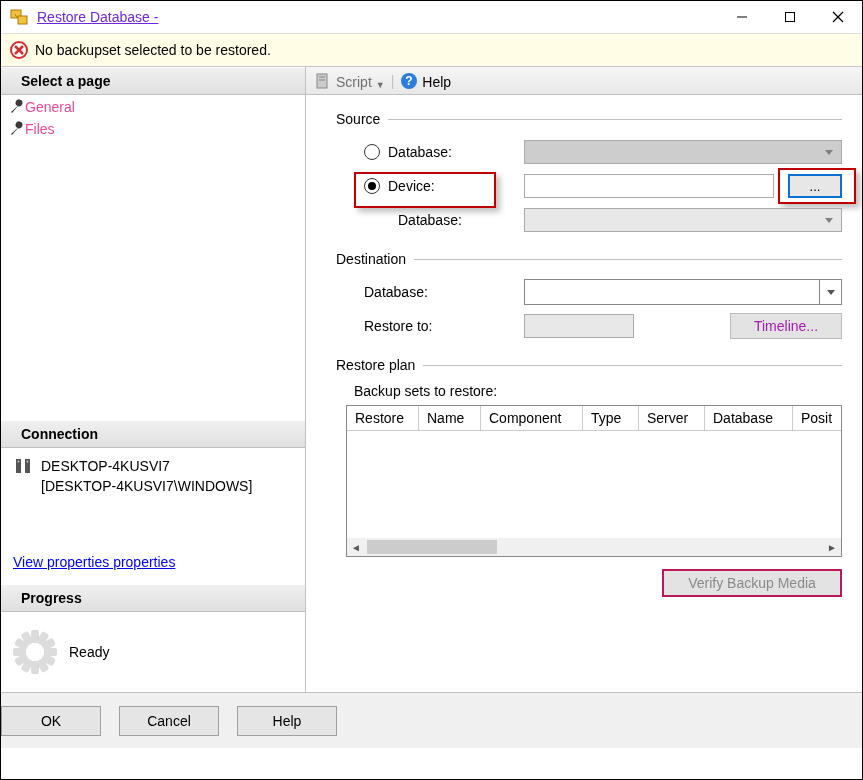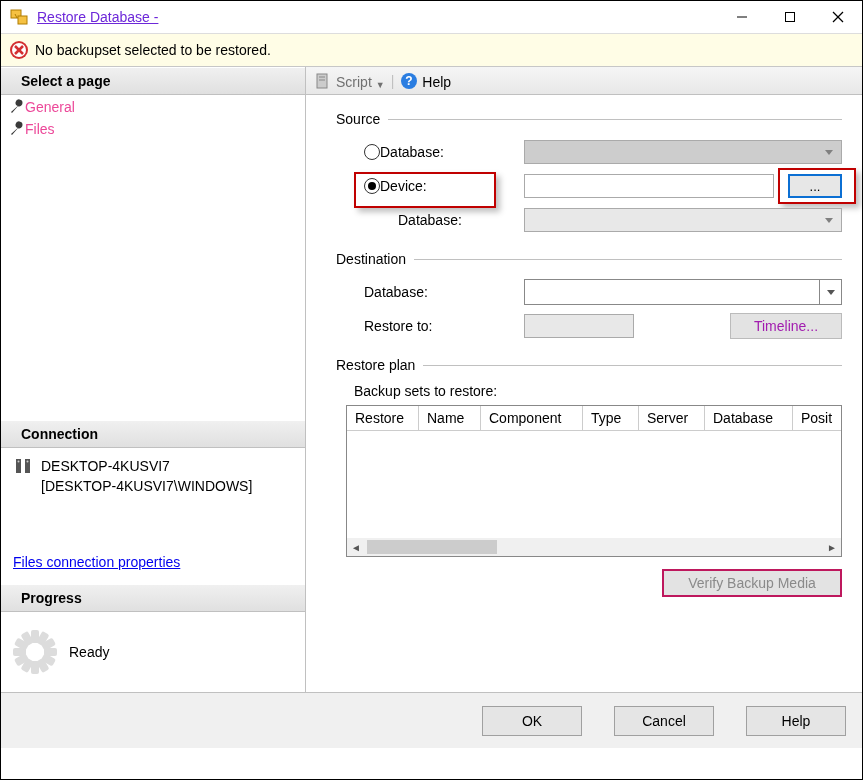--- a/index.html
+++ b/index.html
@@ -47,21 +47,21 @@
     .tool-icon { width: 18px; height: 18px; }
     .drop-arrow { font-size: 9px; color: #707070; }
 
     .form-area { padding: 10px 20px 0 30px; flex: 1; }
     .group-row { display: flex; align-items: center; margin: 6px 0 10px; }
     .group-label { font-size: 14px; color: #000; margin-right: 8px; }
     .group-line { flex: 1; height: 1px; background: #c0c0c0; }
 
     .field-row { display: flex; align-items: center; margin: 4px 0; padding-left: 28px; height: 30px; }
     .indent2 { padding-left: 62px; }
-    .lbl-col { width: 160px; font-size: 14px; display: flex; align-items: flex-end; }
+    .lbl-col { width: 160px; font-size: 14px; display: flex; align-items: flex-end; gap: 8px; }
     .radio { width: 16px; height: 16px; border-radius: 50%; border: 1.5px solid #333; display: inline-flex; align-items: center; justify-content: center; background: #fff; }
     .radio.selected::after { content: ""; width: 8px; height: 8px; border-radius: 50%; background: #000; }
     .widget-col { flex: 1; display: flex; align-items: center; gap: 14px; }
     .dd-disabled { background: #cdcdcd; border: 1px solid #aaa; height: 24px; flex: 1; position: relative; }
     .dd-disabled::after { content: ""; position: absolute; right: 8px; top: 9px; width: 0; height: 0; border-left: 4px solid transparent; border-right: 4px solid transparent; border-top: 5px solid #808080; }
     .dd-light { background: #e8e8e8; border: 1px solid #aaa; height: 24px; flex: 1; position: relative; }
     .dd-light::after { content: ""; position: absolute; right: 8px; top: 9px; width: 0; height: 0; border-left: 4px solid transparent; border-right: 4px solid transparent; border-top: 5px solid #808080; }
     .dd-white { background: #fff; border: 1px solid #888; height: 26px; flex: 1; position: relative; }
     .dd-white .dd-btn { position: absolute; right: 0; top: 0; width: 22px; height: 100%; border-left: 1px solid #888; display: flex; align-items: center; justify-content: center; }
     .dd-white .dd-btn::after { content: ""; width: 0; height: 0; border-left: 4px solid transparent; border-right: 4px solid transparent; border-top: 5px solid #555; }
@@ -78,21 +78,21 @@
     .grid-body { flex: 1; background: #fff; }
     .grid-scroll { height: 18px; display: flex; align-items: center; background: #f0f0f0; }
     .grid-scroll .sc-arrow { width: 18px; height: 18px; display: flex; align-items: center; justify-content: center; font-size: 10px; color: #555; }
     .grid-scroll .sc-thumb { width: 130px; height: 14px; background: #ccc; margin-left: 2px; }
     .grid-scroll .sc-track { flex: 1; }
 
     .verify-row { display: flex; justify-content: flex-end; margin-top: 12px; }
     .btn-verify { width: 180px; height: 28px; background: #e3e3e3; border: 2px solid #be185d; color: #8a8a8a; display: flex; align-items: center; justify-content: center; font-size: 14px; }
 
     
-    .bottom { height: 56px; border-top: 1px solid #c0c0c0; background: #f0f0f0; display: flex; justify-content: flex-end; align-items: center; gap: 32px; padding-right: 16px; }
+    .bottom { height: 56px; border-top: 1px solid #c0c0c0; background: #f0f0f0; display: flex; align-items: center; gap: 18px; padding-right: 16px; }
     .dlg-btn { width: 100px; height: 30px; background: #e5e5e5; border: 1px solid #a0a0a0; font-size: 14px; display: flex; align-items: center; justify-content: center; }
 
     .rel { position: relative; }
   </style>
 </head>
 <body>
 
 <div class="titlebar">
   <span class="app-icon">
     <svg viewBox="0 0 20 20">
@@ -164,21 +164,21 @@
             <circle cx="5.5" cy="5.5" r="1" fill="#ccc"></circle>
             <circle cx="14.5" cy="5.5" r="1" fill="#ccc"></circle>
           </svg>
       </span>
       <div class="conn-text">
         <div>DESKTOP-4KUSVI7</div>
         <div>[DESKTOP-4KUSVI7\WINDOWS]</div>
       </div>
     </div>
     <div class="conn-link">
-      <a href="#">Files connection properties</a>
+      <a href="#">View properties properties</a>
     </div>
 
     <div class="section-header">Progress</div>
     <div class="progress-body">
       <div class="spinner">
         <div class="seg" style="transform:rotate(0deg)"></div>
         <div class="seg" style="transform:rotate(30deg)"></div>
         <div class="seg" style="transform:rotate(60deg)"></div>
         <div class="seg" style="transform:rotate(90deg)"></div>
         <div class="seg" style="transform:rotate(120deg)"></div>

